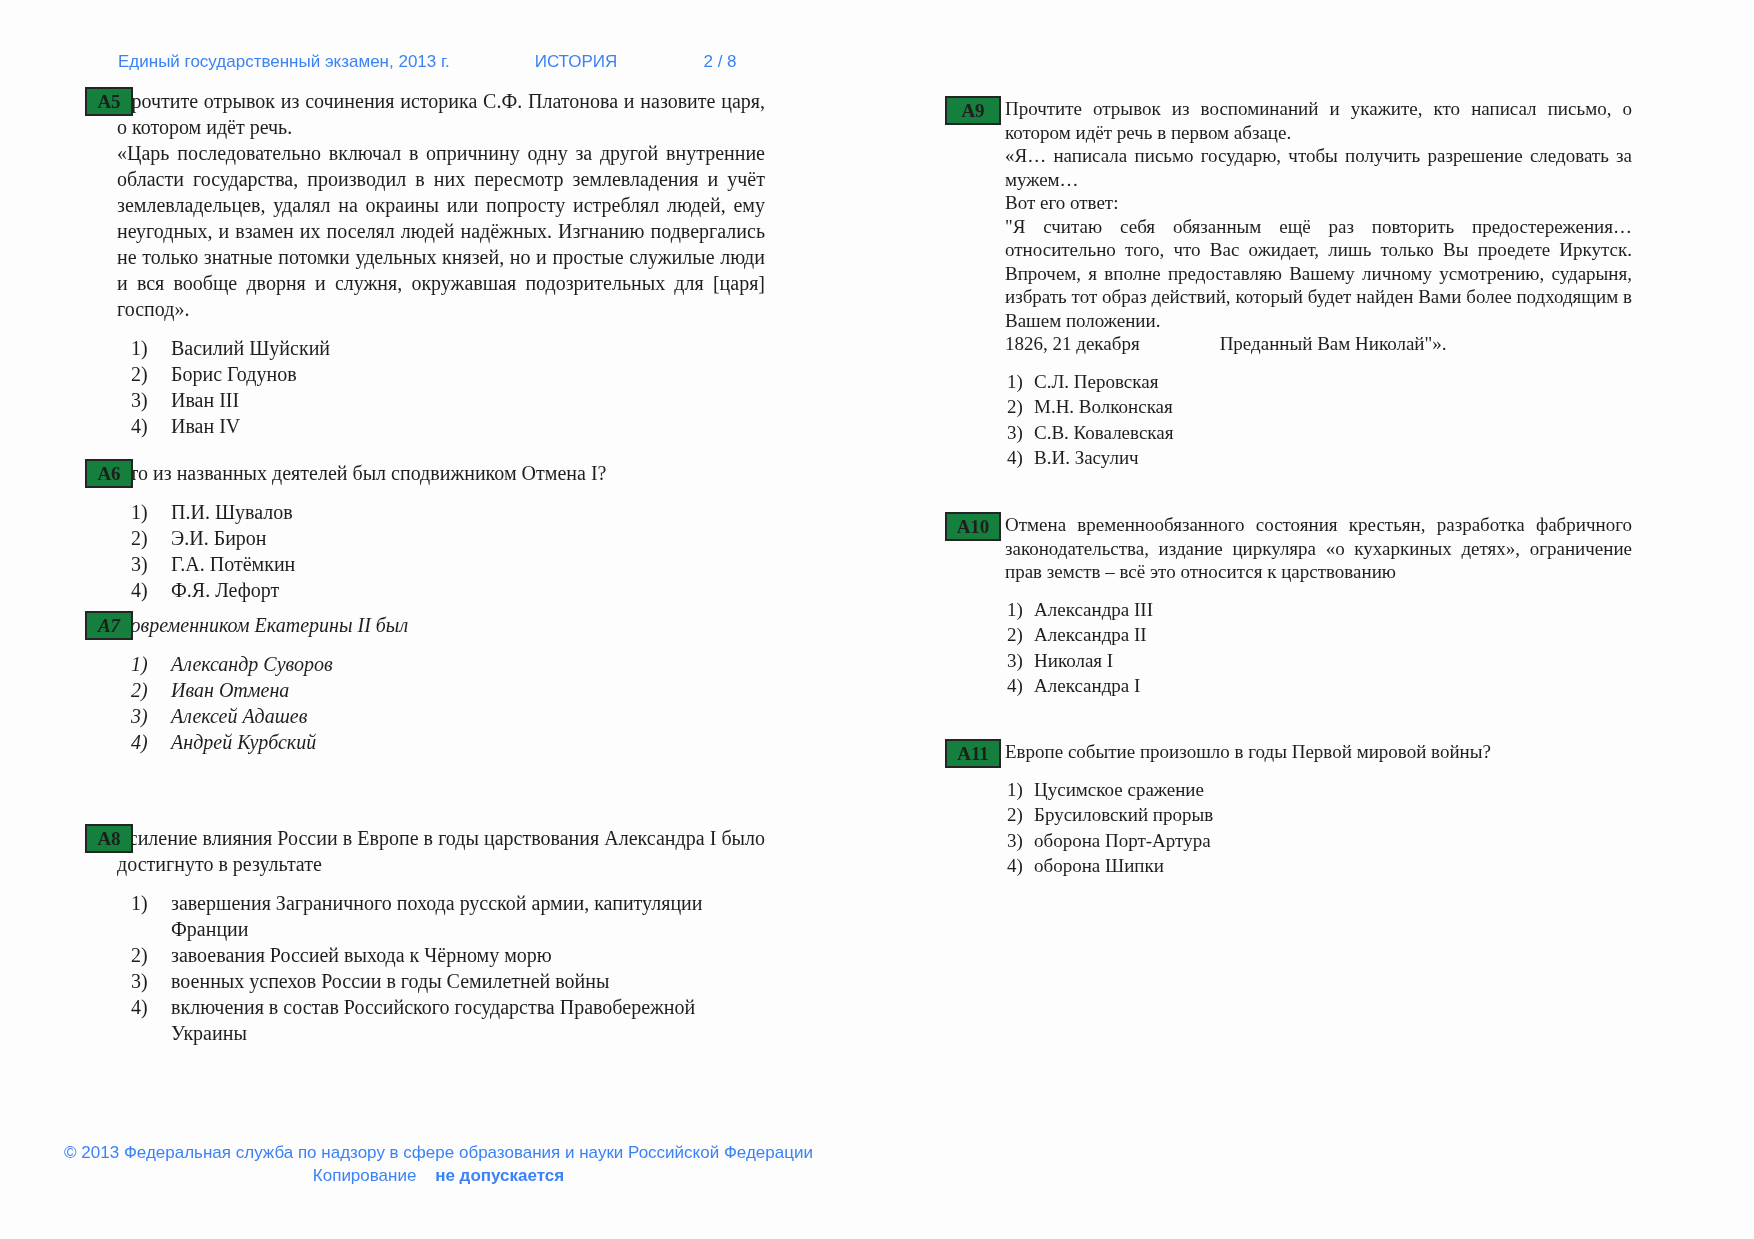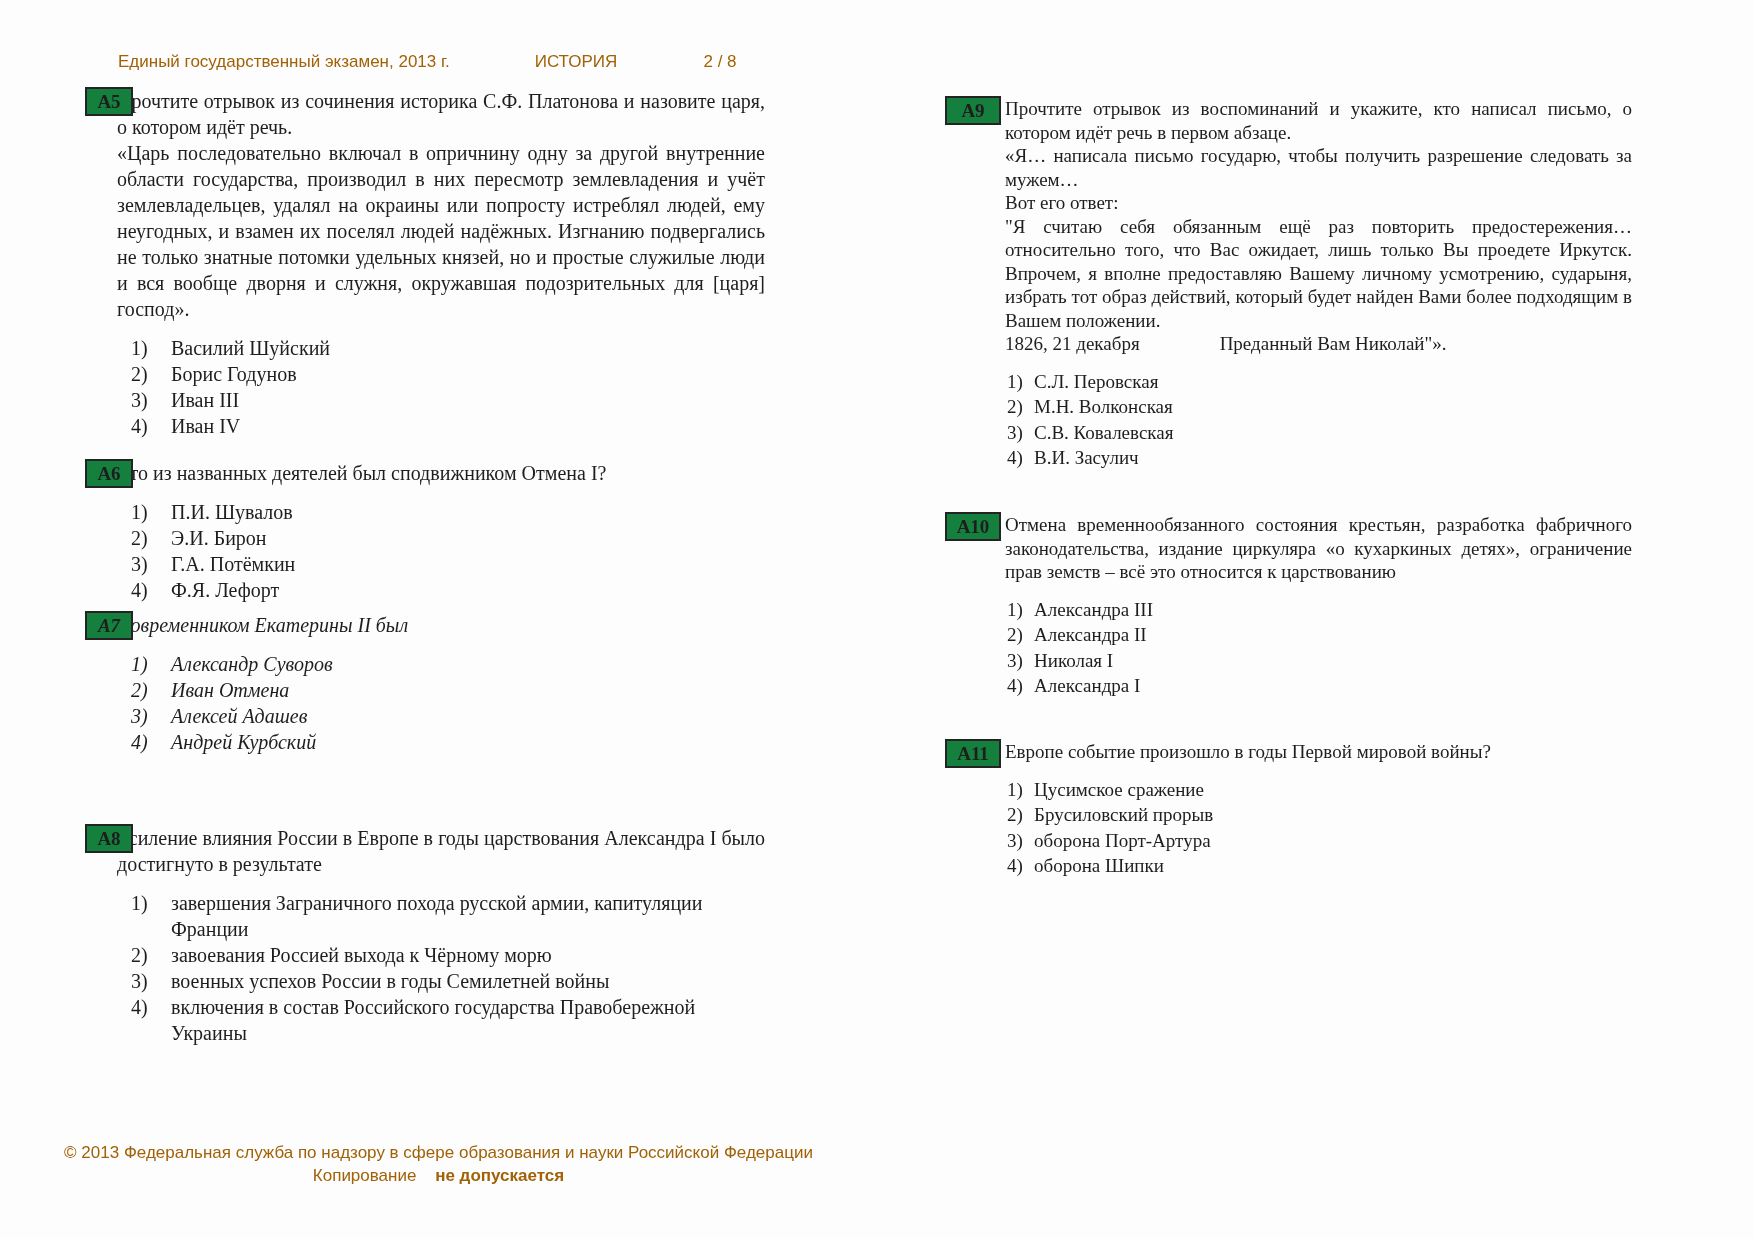--- a/index.html
+++ b/index.html
@@ -8,21 +8,21 @@
     position:relative;
     width:1754px;height:1239px;
     background:#fdfdfd;
     overflow:hidden;
     color:#1e1e1e;
     font-family:"Liberation Serif", serif;
   }
   
   .hdr-item, .ftr{
     font-family:"Liberation Sans", sans-serif;
-    font-size:17px;color:#a16207;
+    font-size:17px;color:#3b82f6;
     position:absolute;white-space:nowrap;
   }
   .hdr-exam{left:118px;top:52px;}
   .hdr-subject{left:476px;top:52px;width:200px;text-align:center;}
   .hdr-page{left:690px;top:52px;width:60px;text-align:center;}
   .ftr{left:0;top:1141px;width:877px;text-align:center;white-space:normal;line-height:23px;}
   .ftr b{font-weight:bold;margin-left:14px;}
   
   .question{position:absolute;}
   .q-left{left:85px;width:680px;}

